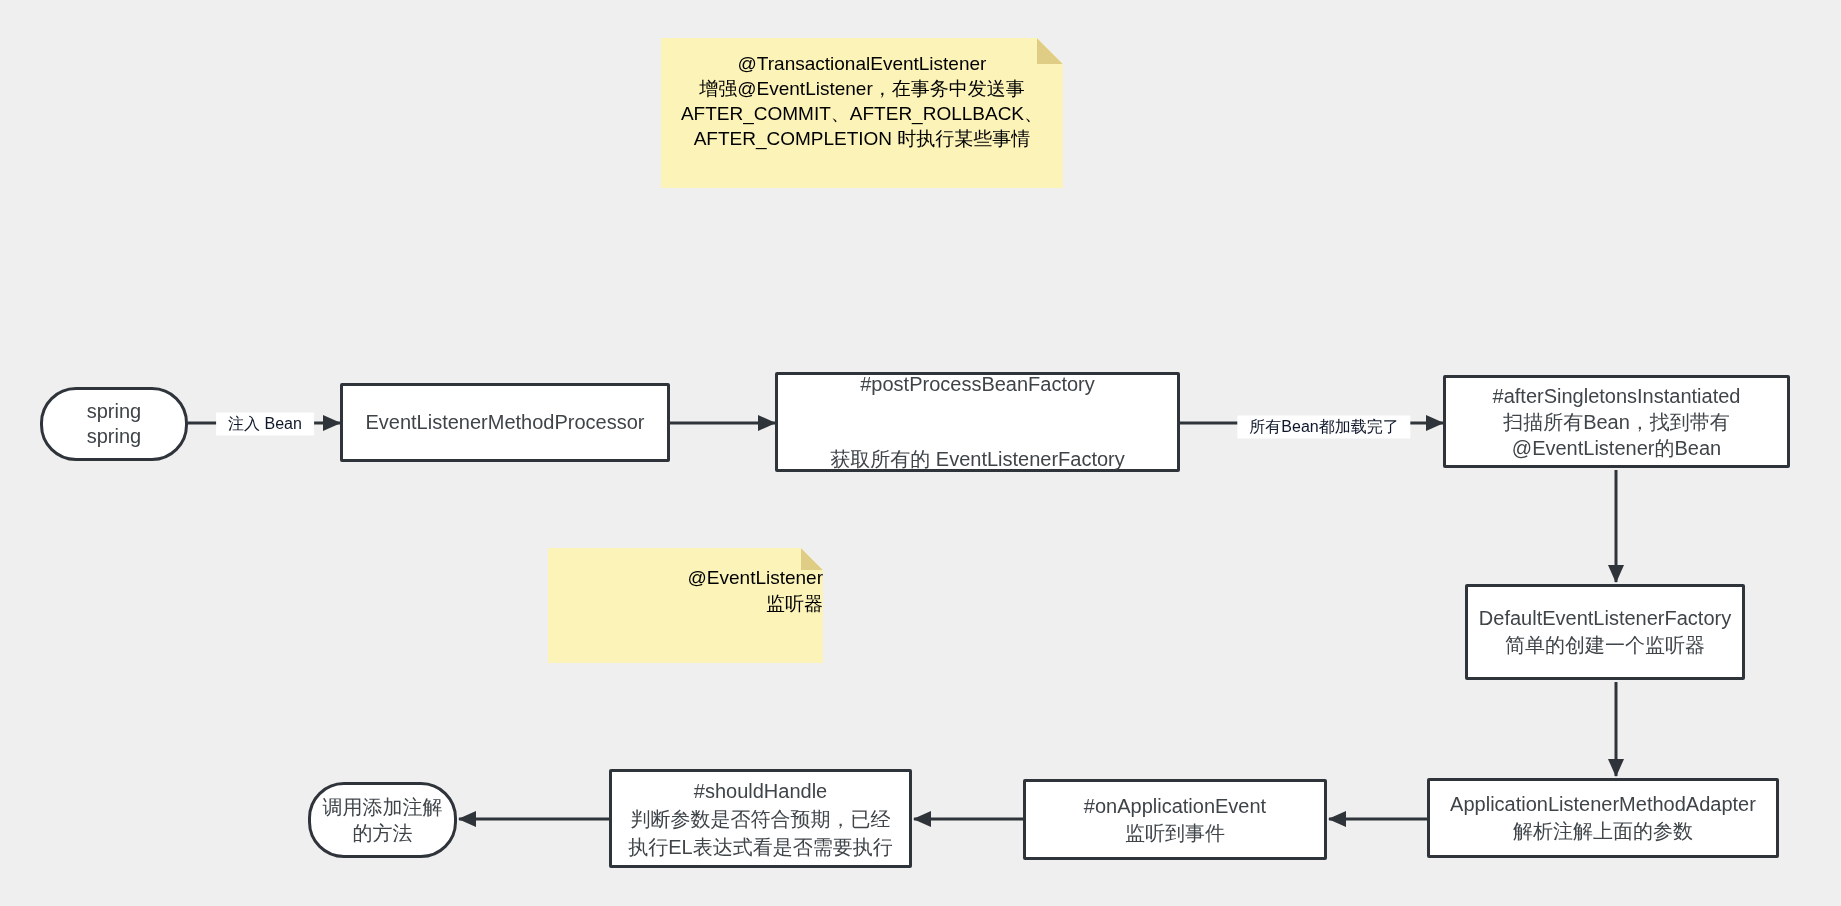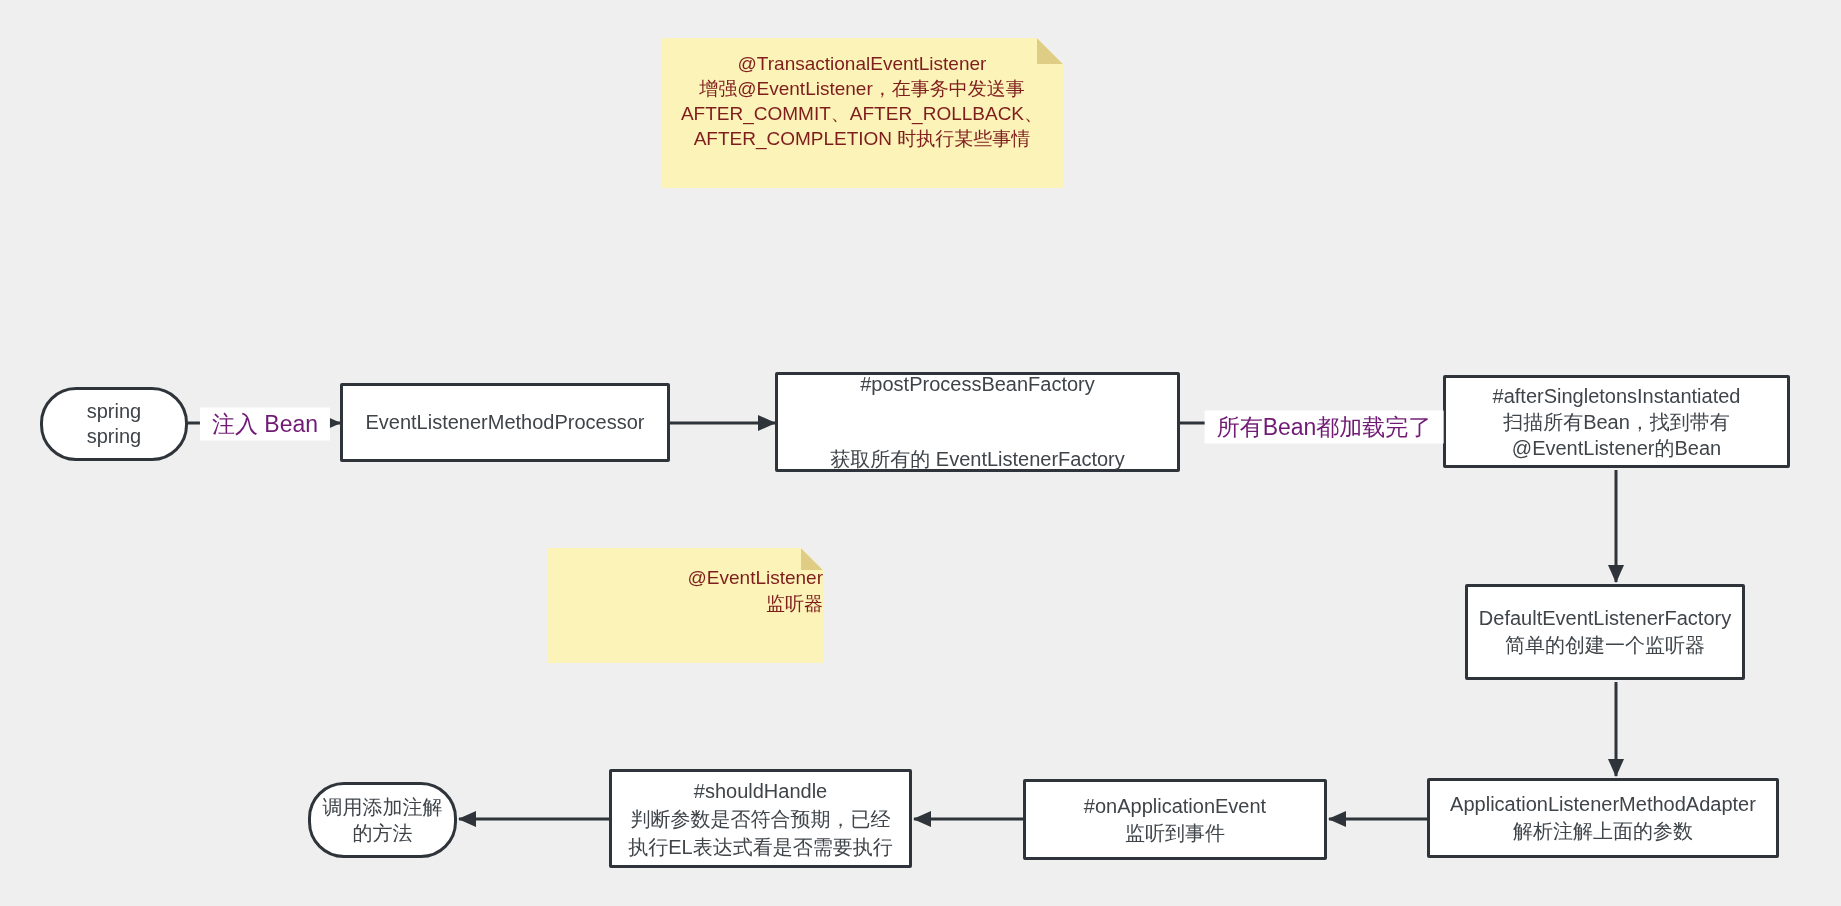--- a/index.html
+++ b/index.html
@@ -28,40 +28,40 @@
     color:#3f4449;
     box-sizing:border-box;
   }
   .box span{display:block;white-space:nowrap;}
   .rounded{border-radius:36px;}
   .note{
     position:absolute;
     background:#fbf3b8;
     text-align:center;
     font-size:19px;line-height:25px;
-    color:#7f1d1d;
+    color:#000000;
     box-sizing:border-box;
   }
   .note .fold{
     position:absolute;top:0;right:0;
     background:#dfcd86;
   }
   .note-body span{display:block;white-space:nowrap;}
   .note-lg{clip-path:polygon(0 0,calc(100% - 26px) 0,100% 26px,100% 100%,0 100%);}
   .note-lg .fold{width:26px;height:26px;clip-path:polygon(0 0,100% 100%,0 100%);}
   .note-sm{clip-path:polygon(0 0,calc(100% - 22px) 0,100% 22px,100% 100%,0 100%);text-align:right;}
   .note-sm .fold{width:22px;height:22px;clip-path:polygon(0 0,100% 100%,0 100%);}
   .edge-label{
     position:absolute;
     transform:translate(-50%,-50%);
     background:#ffffff;
     padding:1px 12px;
-    font-size:23px;
+    font-size:16px;
     white-space:nowrap;
-    color:#701a75;
+    color:#0f172a;
   }
 </style>
 </head>
 <body>
 
 <div class="canvas">
 
   <svg class="edges-svg" viewBox="0 0 1841 906">
     <defs>
       <marker id="arrow" markerUnits="userSpaceOnUse" markerWidth="18" markerHeight="16" refX="17" refY="8" orient="auto">

